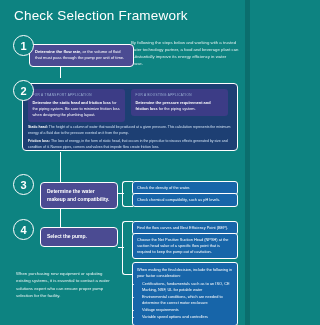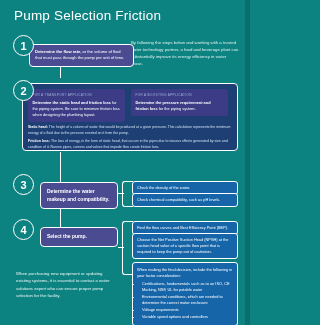--- a/index.html
+++ b/index.html
@@ -100,21 +100,21 @@
   
   .edge{position:absolute;right:0;top:0;width:5px;height:325px;background:#0b6e6d;}
 </style>
 </head>
 <body>
 
 <div class="page">
 
   <div class="edge"></div>
 
-  <div class="title">Pump Selection Friction</div>
+  <div class="title">Check Selection Framework</div>
 
   <div class="intro">By following the steps below and working with a trusted water technology partner, a food and beverage plant can substantially improve its energy efficiency in water reuse.</div>
 
   <div class="v1"></div>
   <div class="v2"></div>
   <div class="v3"></div>
 
   <div class="circle c1">1</div>
   <div class="stepbox sb1">
     <b>Determine the flow rate,</b><span> or the volume of fluid that must pass through the pump per unit of time.</span>

